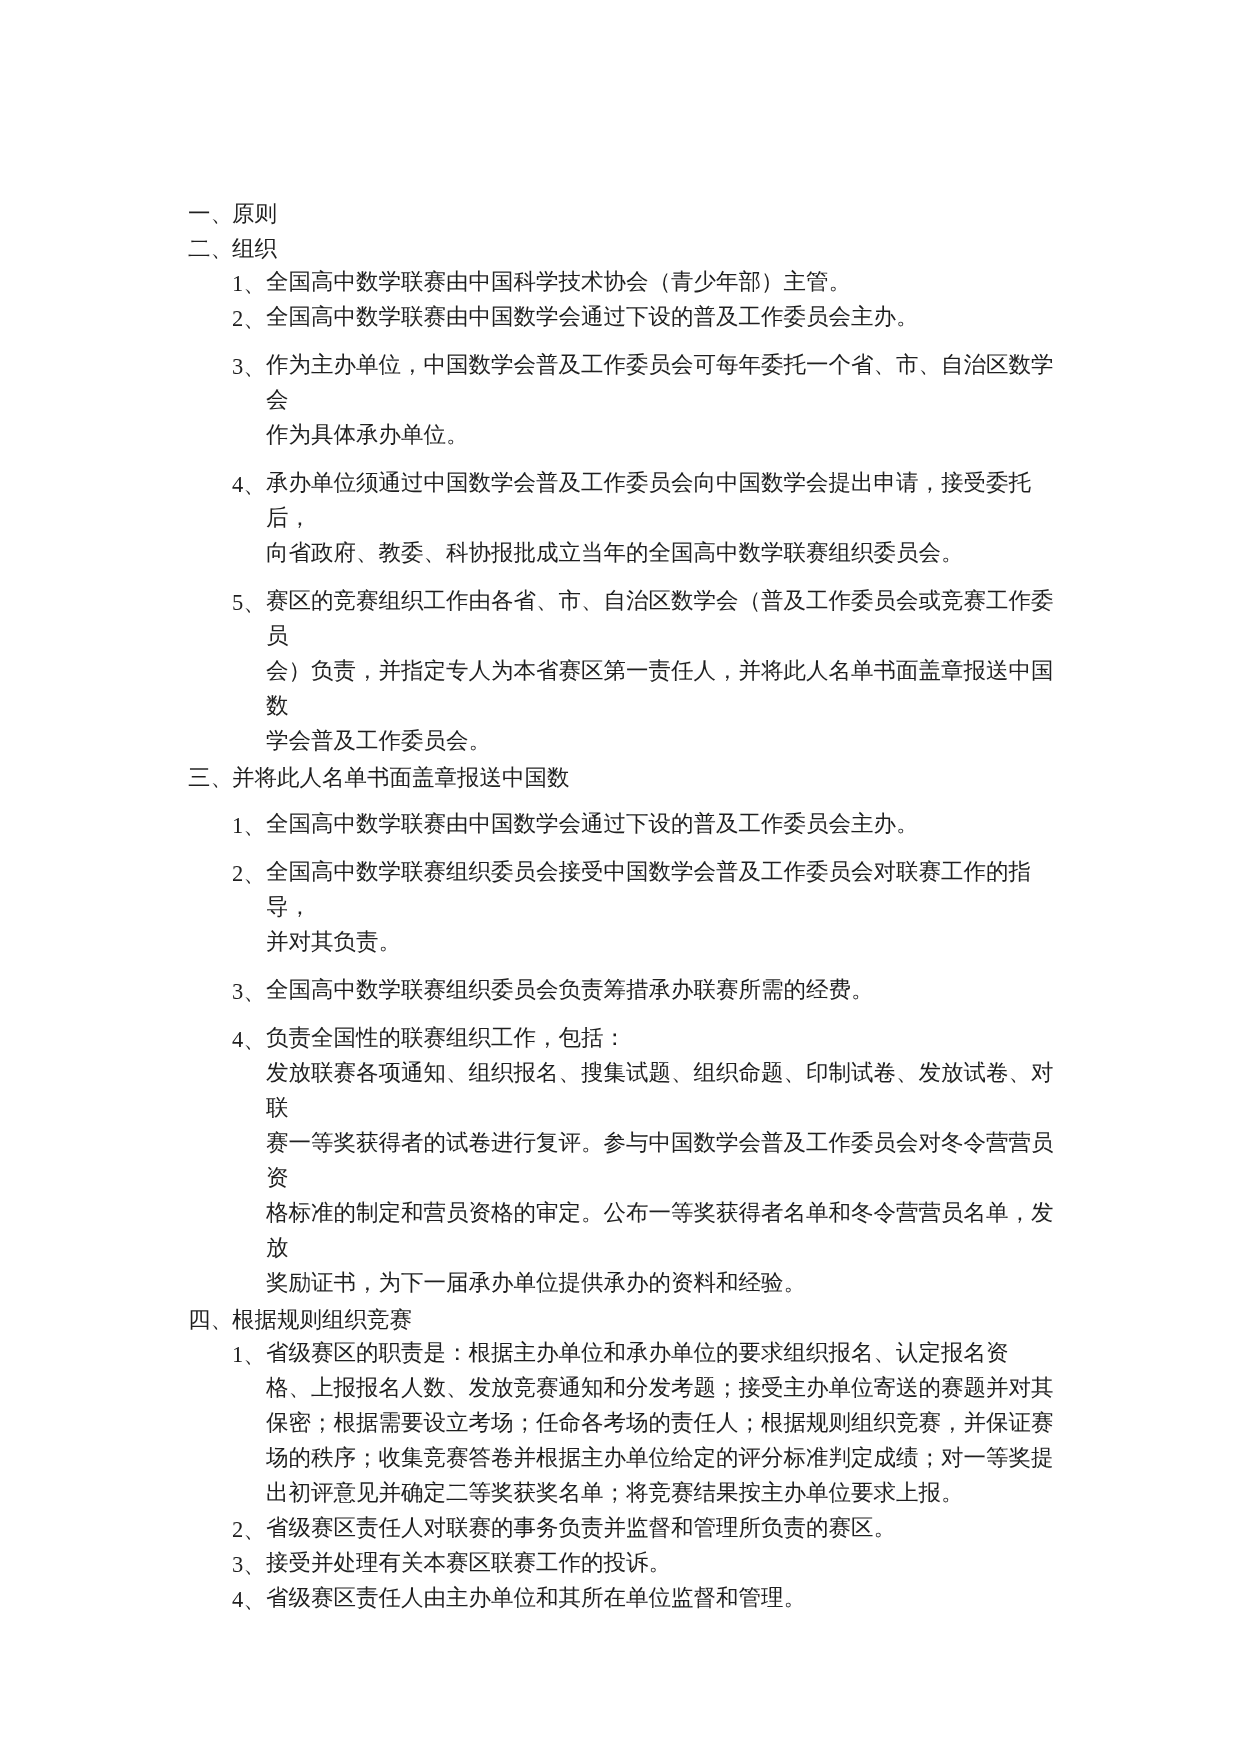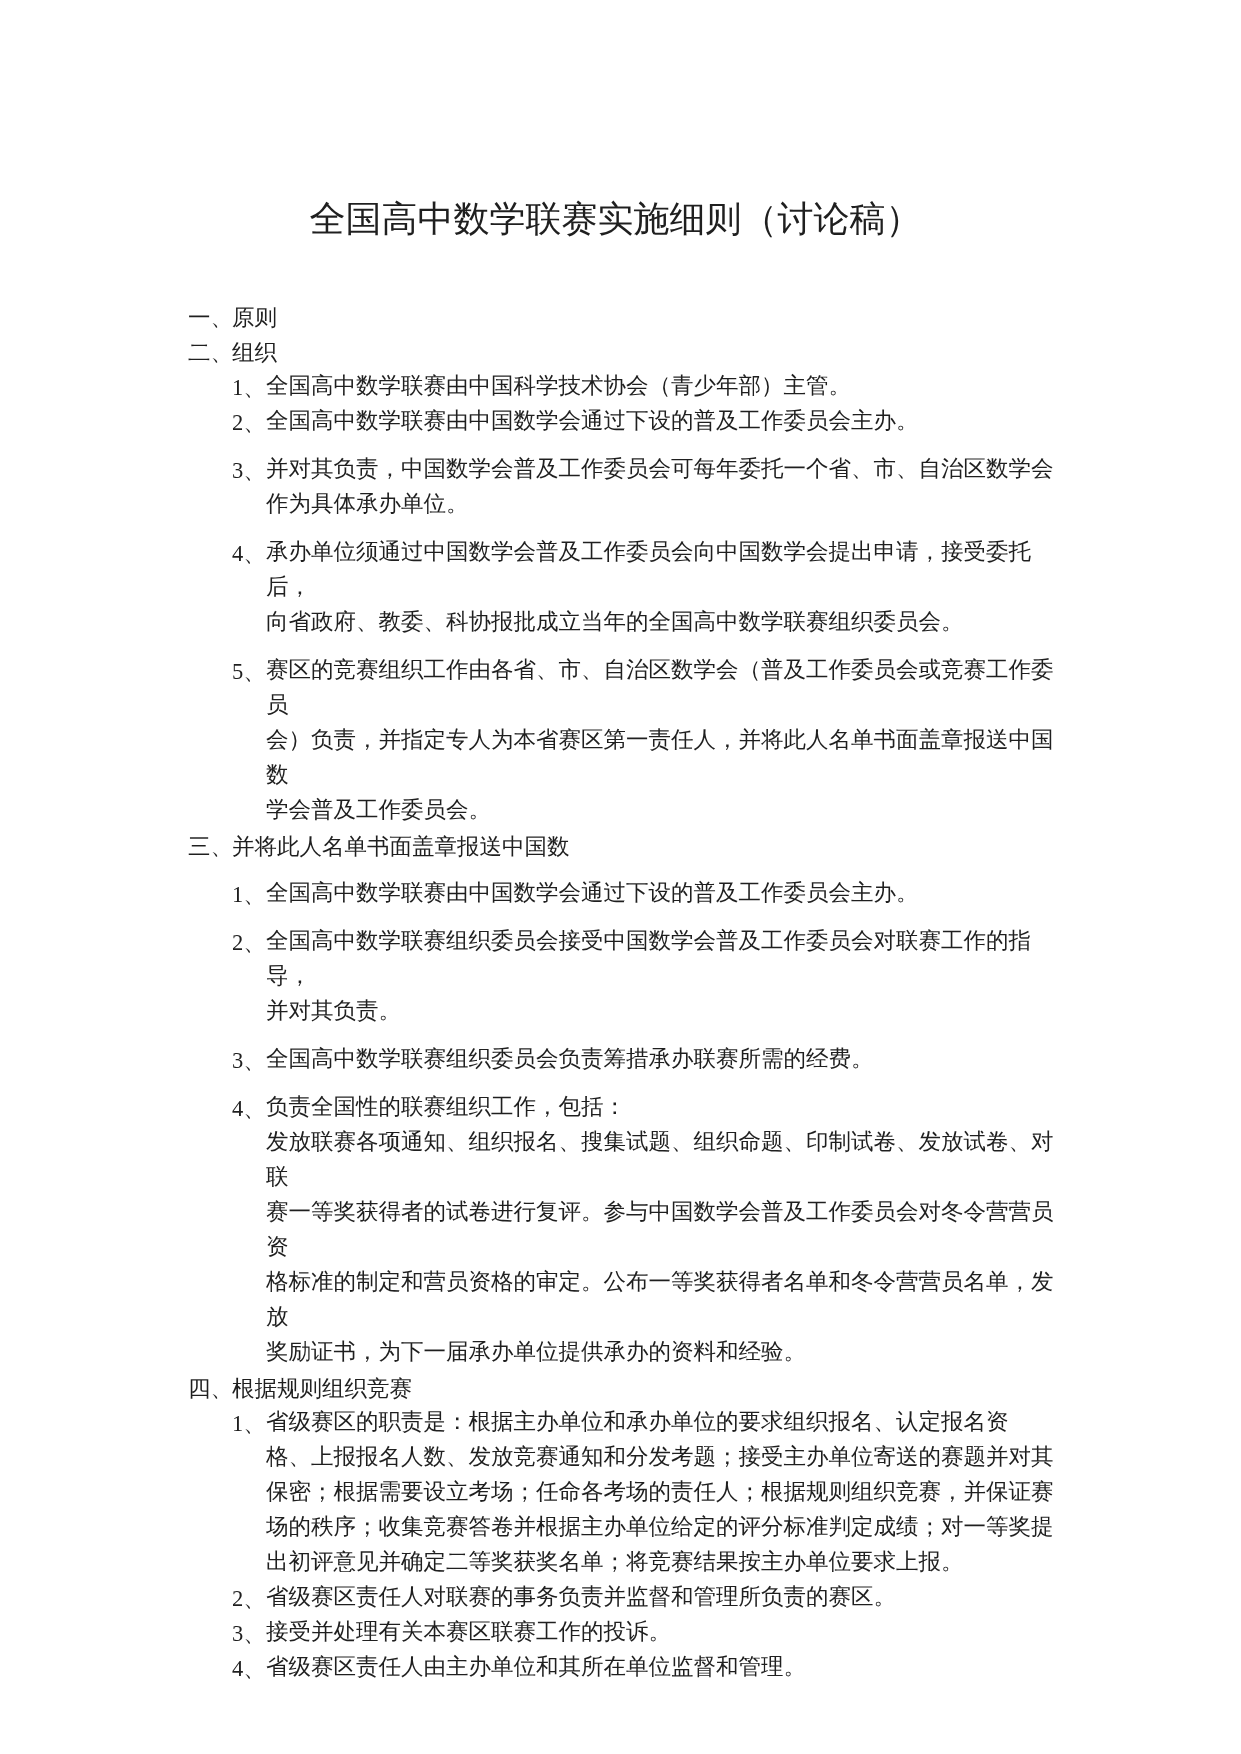--- a/index.html
+++ b/index.html
@@ -63,42 +63,41 @@
     flex: 1;
     white-space: pre-line;
     font-family: Liberation Mono, monospace;
   }
 </style>
 </head>
 <body>
 
 <div class="page">
 
-  <h1 class="doc-title">全国高中数学联赛实施细则（讨论稿）</h1>
 
   <div class="sec">
     <span class="sec-label">一、</span>
     <span class="sec-heading">原则</span>
   </div>
 
   <div class="sec">
     <span class="sec-label">二、</span>
     <span class="sec-heading">组织</span>
   </div>
   <div class="item">
     <span class="item-num">1、</span>
     <div class="item-text">全国高中数学联赛由中国科学技术协会（青少年部）主管。</div>
   </div>
   <div class="item">
     <span class="item-num">2、</span>
     <div class="item-text">全国高中数学联赛由中国数学会通过下设的普及工作委员会主办。</div>
   </div>
   <div class="item loose">
     <span class="item-num">3、</span>
-    <div class="item-text">并对其负责，中国数学会普及工作委员会可每年委托一个省、市、自治区数学会
+    <div class="item-text">作为主办单位，中国数学会普及工作委员会可每年委托一个省、市、自治区数学会
 作为具体承办单位。</div>
   </div>
   <div class="item loose">
     <span class="item-num">4、</span>
     <div class="item-text">承办单位须通过中国数学会普及工作委员会向中国数学会提出申请，接受委托后，
 向省政府、教委、科协报批成立当年的全国高中数学联赛组织委员会。</div>
   </div>
   <div class="item loose">
     <span class="item-num">5、</span>
     <div class="item-text">赛区的竞赛组织工作由各省、市、自治区数学会（普及工作委员会或竞赛工作委员

